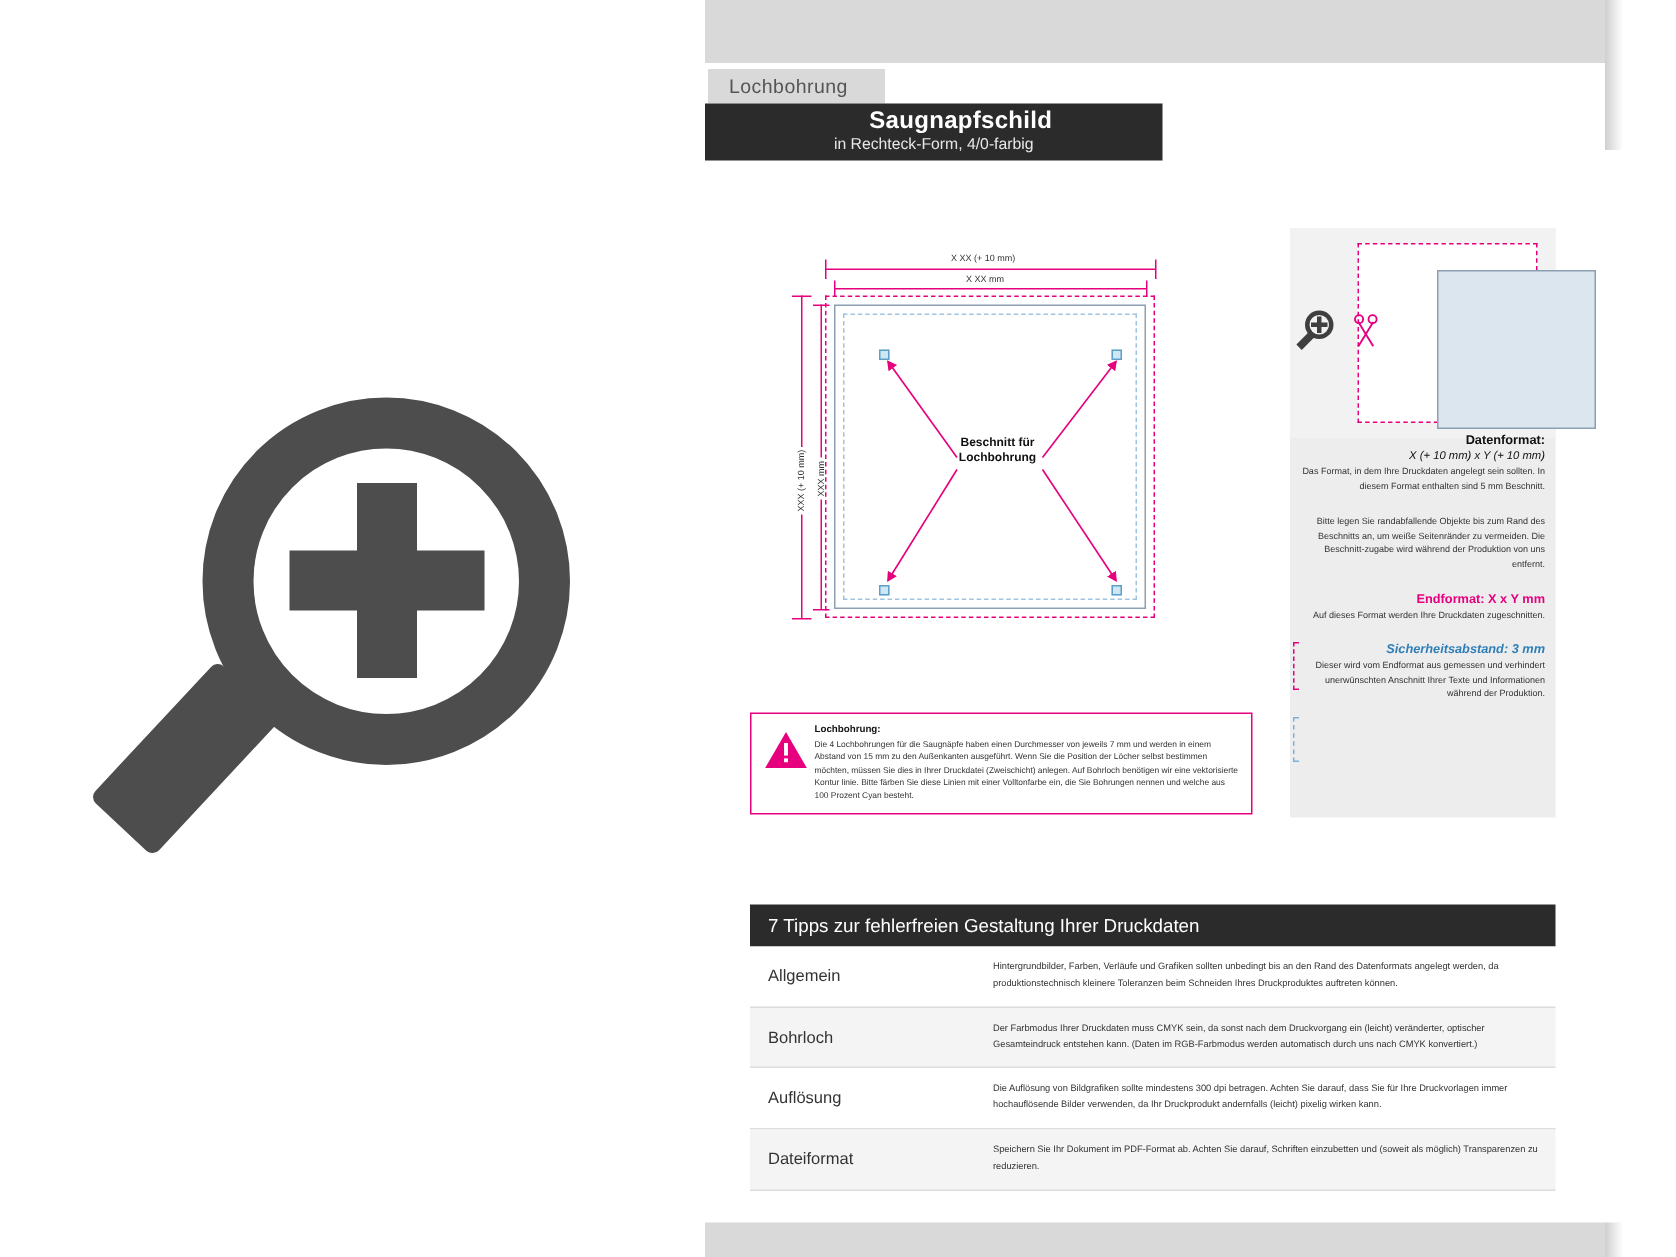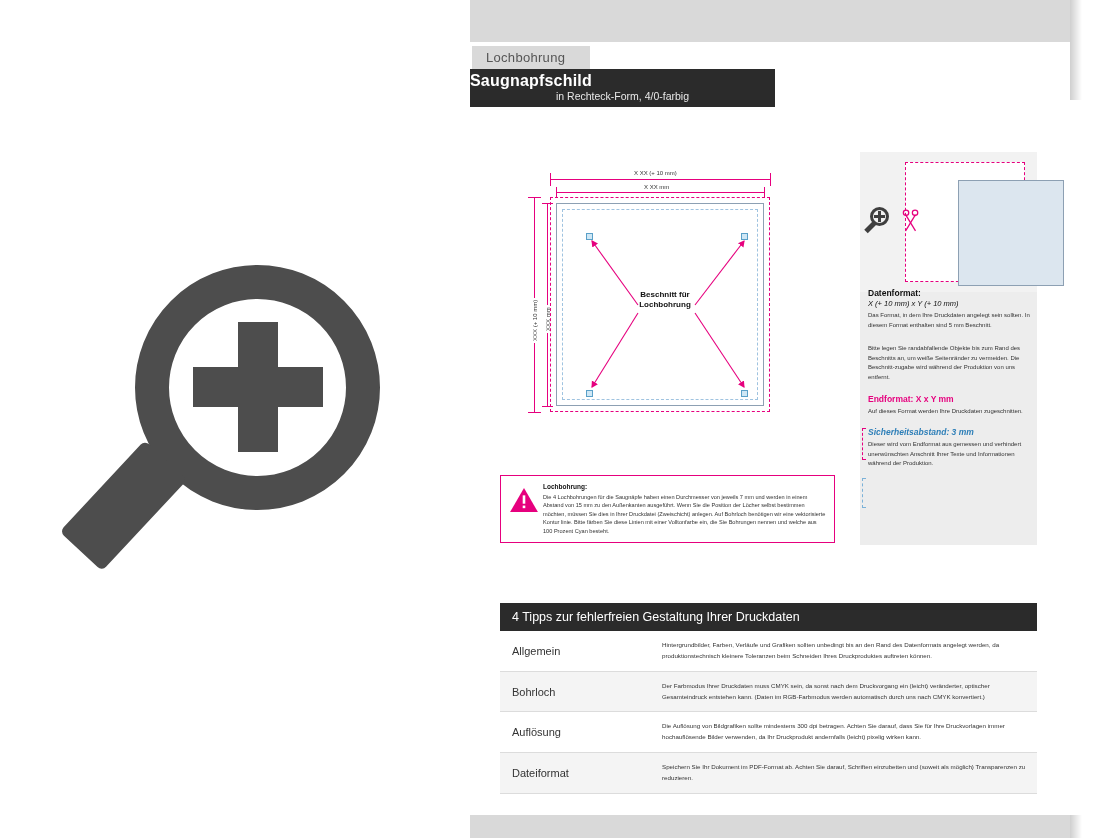--- a/index.html
+++ b/index.html
@@ -69,22 +69,22 @@
     background:#d9d9d9;
     color:#555; font-size:13px; letter-spacing:0.3px;
     display:flex; align-items:center; padding-left:14px;
   }
   
   #titlebar {
     position:absolute; left:470px; top:69px; width:305px; height:38px;
     background:#2b2b2b;
   }
   #titlebar .t1 {
-    color:#ffffff; font-size:16px; font-weight:bold; 
-    margin-top:3px; letter-spacing:0.2px;
+    color:#ffffff; font-size:16px; font-weight:bold; text-align:center;
+    margin-top:3px; letter-spacing:0.2px;padding-left:36px;
   }
   #titlebar .t2 {
     color:#e8e8e8; font-size:10.5px; text-align:center; margin-top:0px;
   }
 
   
   #drawing {
     position:absolute; left:520px; top:165px; width:320px; height:290px;
   }
   .dimline { position:absolute; background:#e6007e; }
@@ -153,21 +153,21 @@
     border:3px solid #3f3f3f; border-radius:50%;
   }
   #info-zoom .z-handle {
     position:absolute; left:4px; top:16px; width:5px; height:12px;
     background:#3f3f3f; transform:rotate(45deg); transform-origin:50% 0;
   }
   #info-zoom .z-ph { position:absolute; left:6px; top:8px; width:11px; height:3px; background:#3f3f3f;}
   #info-zoom .z-pv { position:absolute; left:10px; top:4px; width:3px; height:11px; background:#3f3f3f;}
   #info-scissors { position:absolute; left:42px; top:55px; width:18px; height:26px; }
 
-  #info-text { position:absolute; left:868px; top:288px; width:162px; }
+  #info-text { position:absolute; left:868px; top:288px; width:162px;text-align:right; }
   .it-h { font-size:8.5px; font-weight:bold; color:#111; }
   .it-h.magenta { color:#e6007e; }
   .it-h.blue { color:#2e7fb8;font-style:italic; }
   .it-sub { font-size:7.5px; color:#111; margin-top:1px;font-style:italic; }
   .it-b { font-size:6px; color:#333; line-height:1.6; margin-top:3px; }
   .it-gap { height:11px; }
   #bracket-magenta {
     position:absolute; left:862px; top:428px; width:4px; height:32px;
     border-left:1px dashed #e6007e; border-top:1px dashed #e6007e; border-bottom:1px dashed #e6007e;
   }
@@ -323,21 +323,21 @@
   <div class="it-gap"></div>
   <div class="it-h magenta">Endformat: X x Y mm</div>
   <div class="it-b">Auf dieses Format werden Ihre Druckdaten zugeschnitten.</div>
   <div class="it-gap"></div>
   <div class="it-h blue">Sicherheitsabstand: 3 mm</div>
   <div class="it-b">Dieser wird vom Endformat aus gemessen und verhindert unerwünschten Anschnitt Ihrer Texte und Informationen während der Produktion.</div>
 </div>
 
 <div id="tips">
   <div id="tips-head">
-    <span>4 Tipps zur fehlerfreien Gestaltung Ihrer Druckdaten</span>
+    <span>7 Tipps zur fehlerfreien Gestaltung Ihrer Druckdaten</span>
   </div>
 
   <div class="tip-row">
     <div class="tip-label">Allgemein</div>
     <div class="tip-body">Hintergrundbilder, Farben, Verläufe und Grafiken sollten unbedingt bis an den Rand des Datenformats angelegt werden, da produktionstechnisch kleinere Toleranzen beim Schneiden Ihres Druckproduktes auftreten können.</div>
   </div>
   <div class="tip-row">
     <div class="tip-label">Bohrloch</div>
     <div class="tip-body">Der Farbmodus Ihrer Druckdaten muss CMYK sein, da sonst nach dem Druckvorgang ein (leicht) veränderter, optischer Gesamteindruck entstehen kann. (Daten im RGB-Farbmodus werden automatisch durch uns nach CMYK konvertiert.)</div>
   </div>

